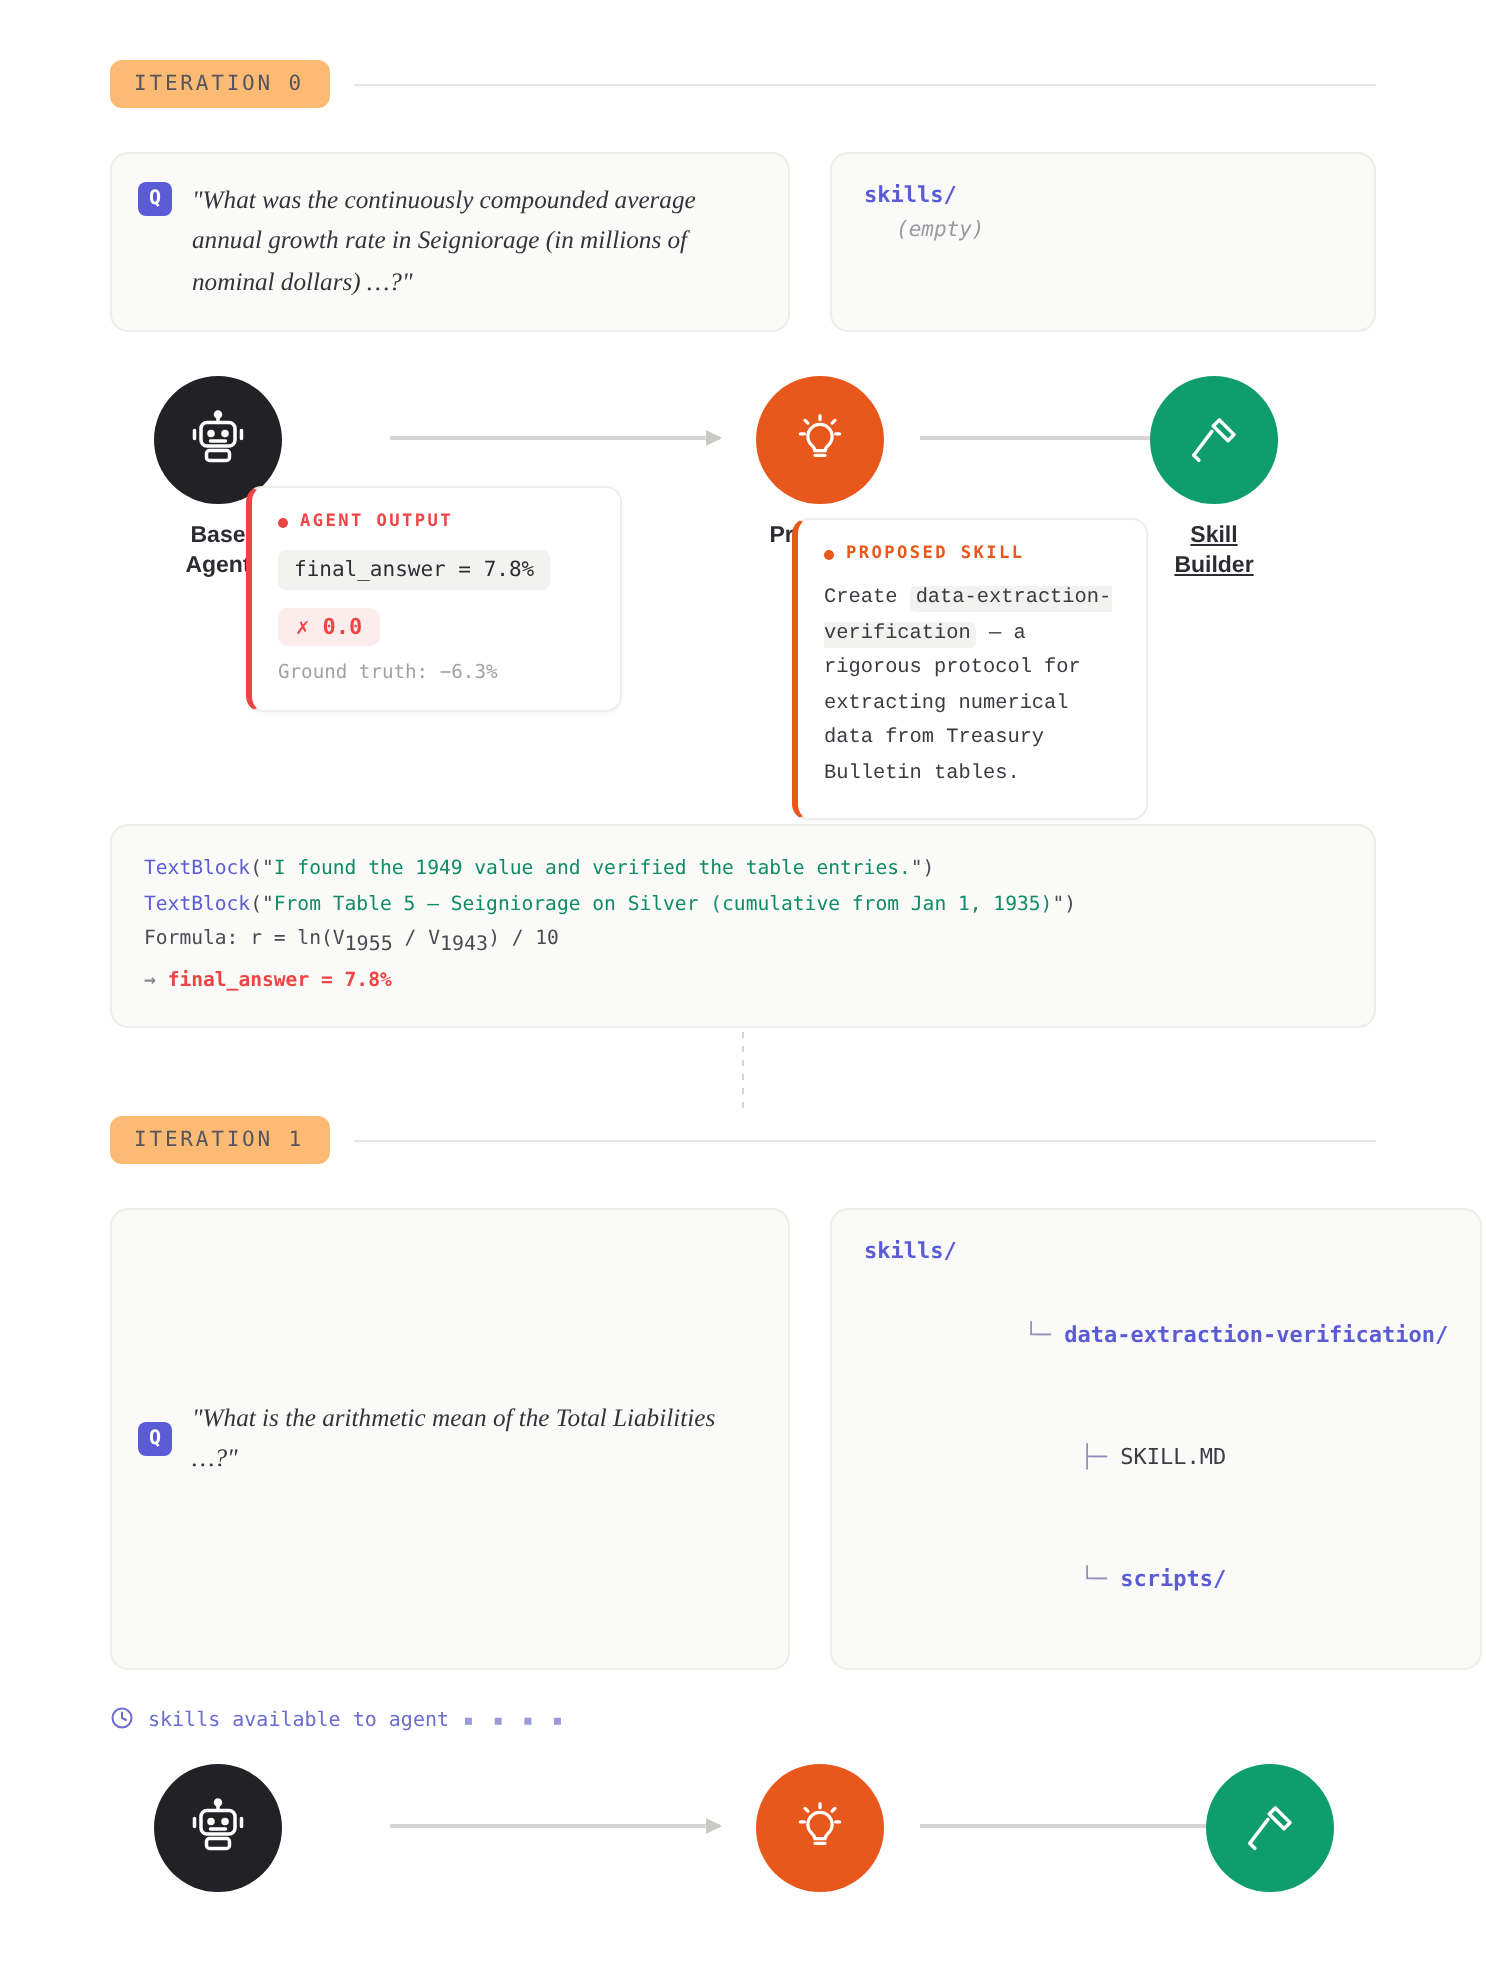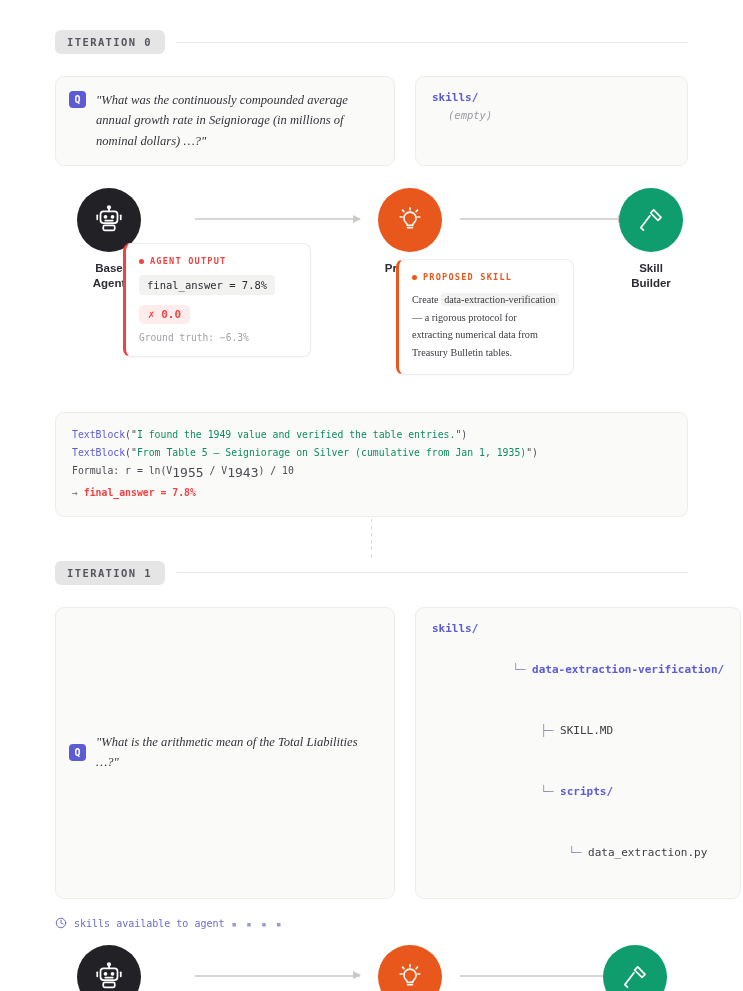--- a/index.html
+++ b/index.html
@@ -23,27 +23,27 @@
     padding: 0 55px;
   }
 
   
   .iter-head {
     display: flex;
     align-items: center;
     gap: 0;
   }
   .iter-chip {
-    background: #e5e5e5;
+    background: #fdba74;
     border-radius: 6px;
     padding: 6px 13px 6px 12px;
     font-family: "DejaVu Sans Mono", monospace;
     font-size: 10.5px;
     letter-spacing: 1.4px;
-    font-weight: 700;
+    font-weight: 400;
     color: #55555e;
     white-space: nowrap;
   }
   .iter-rule {
     flex: 1;
     height: 1px;
     background: #e6e6e4;
     margin-left: 12px;
   }
 
@@ -215,21 +215,21 @@
     font-weight: 700;
     margin-bottom: 8px;
   }
   .score-bad  { background: #fdecec; color: #ef4444; }
   .gtruth {
     font-family: "DejaVu Sans Mono", monospace;
     font-size: 9.6px;
     color: #a0a0a6;
   }
   .prop-body {
-    font-family: Liberation Serif, serif;
+    font-family: Liberation Mono, monospace;
     font-size: 10.2px;
     line-height: 1.72;
     color: #3a3a41;
   }
   .prop-body .hl {
     background: #f2f2f0;
     border-radius: 3px;
     padding: 1px 3px;
   }
 
@@ -244,21 +244,21 @@
     line-height: 1.78;
     box-sizing: border-box;
   }
   .tr-comment { color: #a8a8ae; }
   .tr-block   { color: #5b5bd6; }
   .tr-str     { color: #0e8c62; }
   .tr-plain   { color: #4a4a52; }
   .tr-final   { font-weight: 700; }
   .tr-final.bad  { color: #ef4444; }
   .tr-final .arrowc { color: #8a8a90; }
-  sub { font-size: 13px; }
+  sub { font-size: 10px; }
 
   
   .divider {
     height: 44px;
     display: flex;
     align-items: center;
     justify-content: center;
   }
   .divider .dash {
     width: 1px;
@@ -333,21 +333,21 @@
               <line x1="18.7" y1="9.4" x2="20.4" y2="9.4"></line>
             <line x1="5.6" y1="3.6" x2="6.8" y2="4.8"></line>
               <line x1="17.2" y1="4.8" x2="18.4" y2="3.6"></line>
           </svg>
         </div>
         <div class="nlabel"><span style="white-space:pre-line">Proposer</span></div>
       </div>
 
       <div class="arrow" style="left:405px; width:165px;"></div>
 
-      <div class="node" style="left:536px;">
+      <div class="node" style="left:492px;text-decoration:underline;">
         <div class="bubble b-build">
           <svg width="28" height="28" viewBox="0 0 24 24" fill="none" stroke="#fff" stroke-width="1.5" stroke-linecap="round" stroke-linejoin="round">
             <path d="M14.3 3.4l6.3 6.3-2.6 2.6-6.3-6.3z"></path>
             <line x1="11.1" y1="8.3" x2="3.6" y2="18.2"></line>
             <line x1="3.3" y1="18.5" x2="5.5" y2="20.7"></line>
           </svg>
         </div>
         <div class="nlabel"><span style="white-space:pre-line">Skill
 Builder</span></div>
       </div>
@@ -411,23 +411,20 @@
       <div class="skillcard">
         <div class="sk-root">skills/</div>
         <div class="sk-line" style="padding-left:14px;">
           <span class="sk-branch">└─ </span><span class="sk-dir">data-extraction-verification/</span>
         </div>
         <div class="sk-line" style="padding-left:42px;">
           <span class="sk-branch">├─ </span><span class="sk-file">SKILL.MD</span>
         </div>
         <div class="sk-line" style="padding-left:42px;">
           <span class="sk-branch">└─ </span><span class="sk-dir">scripts/</span>
-        </div>
-        <div class="sk-line" style="padding-left:70px;">
-          <span class="sk-branch">└─ </span><span class="sk-file">data_extraction.py</span>
         </div>
       </div>
     </div>
 
     <div class="avail">
       <span>
         <svg width="12" height="12" viewBox="0 0 24 24" fill="none" stroke="#6b6bd0" stroke-width="2" stroke-linecap="round">
           <circle cx="12" cy="12" r="9.5"></circle>
             <polyline points="12,6.5 12,12 16,14"></polyline>
         </svg>

